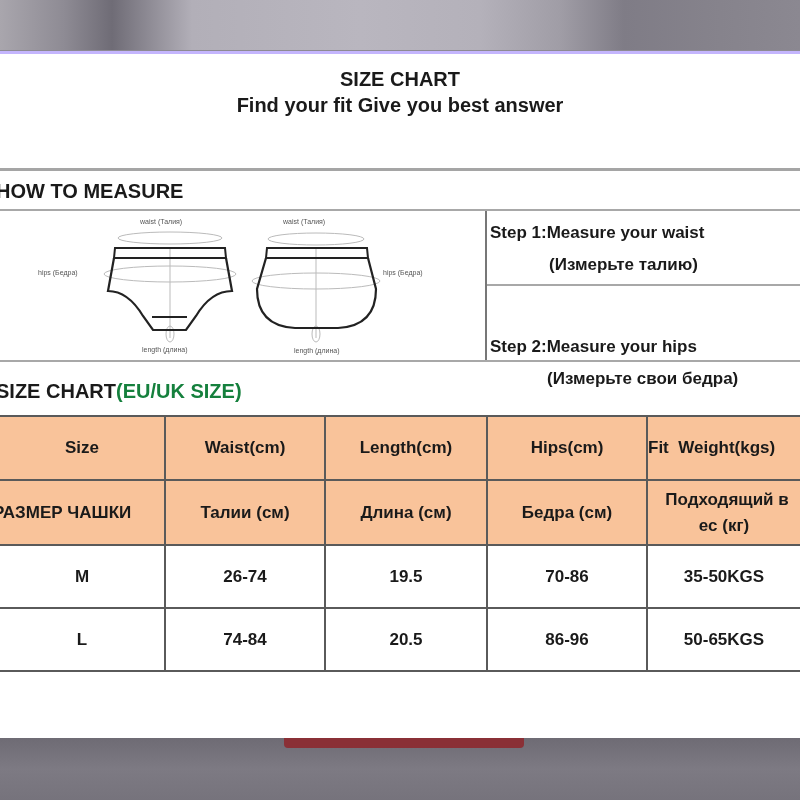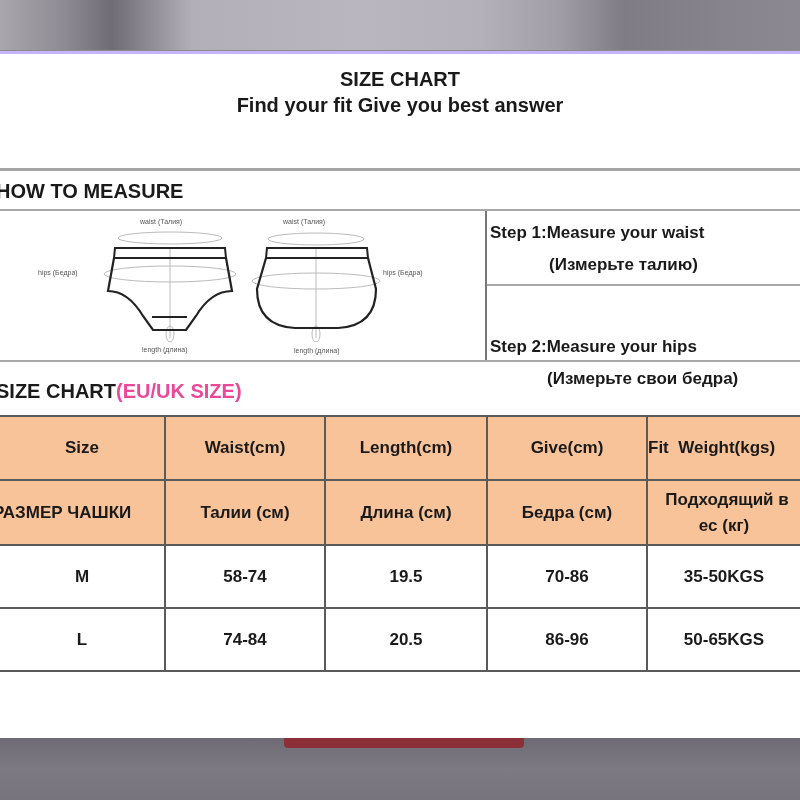--- a/index.html
+++ b/index.html
@@ -26,21 +26,21 @@
     border-top:3px solid #c4b5fd;
     box-sizing:border-box;
   }
   .title-block { position:absolute; left:0; top:0; width:800px; height:114px; text-align:center; }
   .title-line { position:absolute; left:0; width:800px; text-align:center; font-weight:bold; color:#1a1a1a; }
   .t1 { top:14px; font-size:20px; }
   .t2 { top:40px; font-size:20px; }
   .t3 { top:82px; font-size:20px; }
   .rule { position:absolute; left:0; width:800px; height:3px; background:#a5a5a5; }
   .section-title { position:absolute; left:0; font-size:20px; font-weight:bold; color:#1a1a1a; white-space:nowrap; }
-  .accent { color:#ec4899; }
+  .accent { color:#15803d; }
   .measure-box {
     position:absolute; left:0; top:155px; width:800px; height:153px;
     border-top:2px solid #a8a8a8; border-bottom:2px solid #a8a8a8; box-sizing:border-box;
   }
   .diagram-area { position:absolute; left:0; top:0; width:487px; height:100%; border-right:2px solid #777; box-sizing:border-box; }
   .steps-area { position:absolute; left:487px; top:0; width:367px; height:100%; }
   .step { position:absolute; left:0; width:313px; height:50%; box-sizing:border-box; }
   .step1 { top:0; border-bottom:2px solid #a8a8a8; }
   .step2 { top:50%;margin-top:39px; }
   .step-en { position:absolute; left:3px; top:12px; font-size:17px; font-weight:bold; color:#1a1a1a; white-space:nowrap; }
@@ -131,36 +131,36 @@
         <col style="width:160px">
         <col style="width:162px">
         <col style="width:160px">
         <col style="width:153px">
     </colgroup>
     <tbody>
         <tr class="hdr hdr1">
       <td class="first">Size</td>
       <td>Waist(cm)</td>
       <td>Length(cm)</td>
-      <td>Give(cm)</td>
+      <td>Hips(cm)</td>
       <td class="last" style="text-align:left; white-space:pre;">Fit  Weight(kgs)</td>
     </tr>
     <tr class="hdr hdr2">
       <td class="first" style="text-align:left;"><span style="margin-left:-7px;">РАЗМЕР ЧАШКИ</span></td>
       <td>Талии (см)</td>
       <td>Длина (см)</td>
       <td>Бедра (см)</td>
       <td class="last">
         <div style="text-align:center; padding-left:6px; line-height:26px;">Подходящий в</div>
         <div style="line-height:26px;">ес (кг)</div>
       </td>
     </tr>
     <tr class="data">
       <td class="first">M</td>
-      <td>58-74</td>
+      <td>26-74</td>
       <td>19.5</td>
       <td>70-86</td>
       <td class="last">35-50KGS</td>
     </tr>
     <tr class="data">
       <td class="first">L</td>
       <td>74-84</td>
       <td>20.5</td>
       <td>86-96</td>
       <td class="last">50-65KGS</td>

